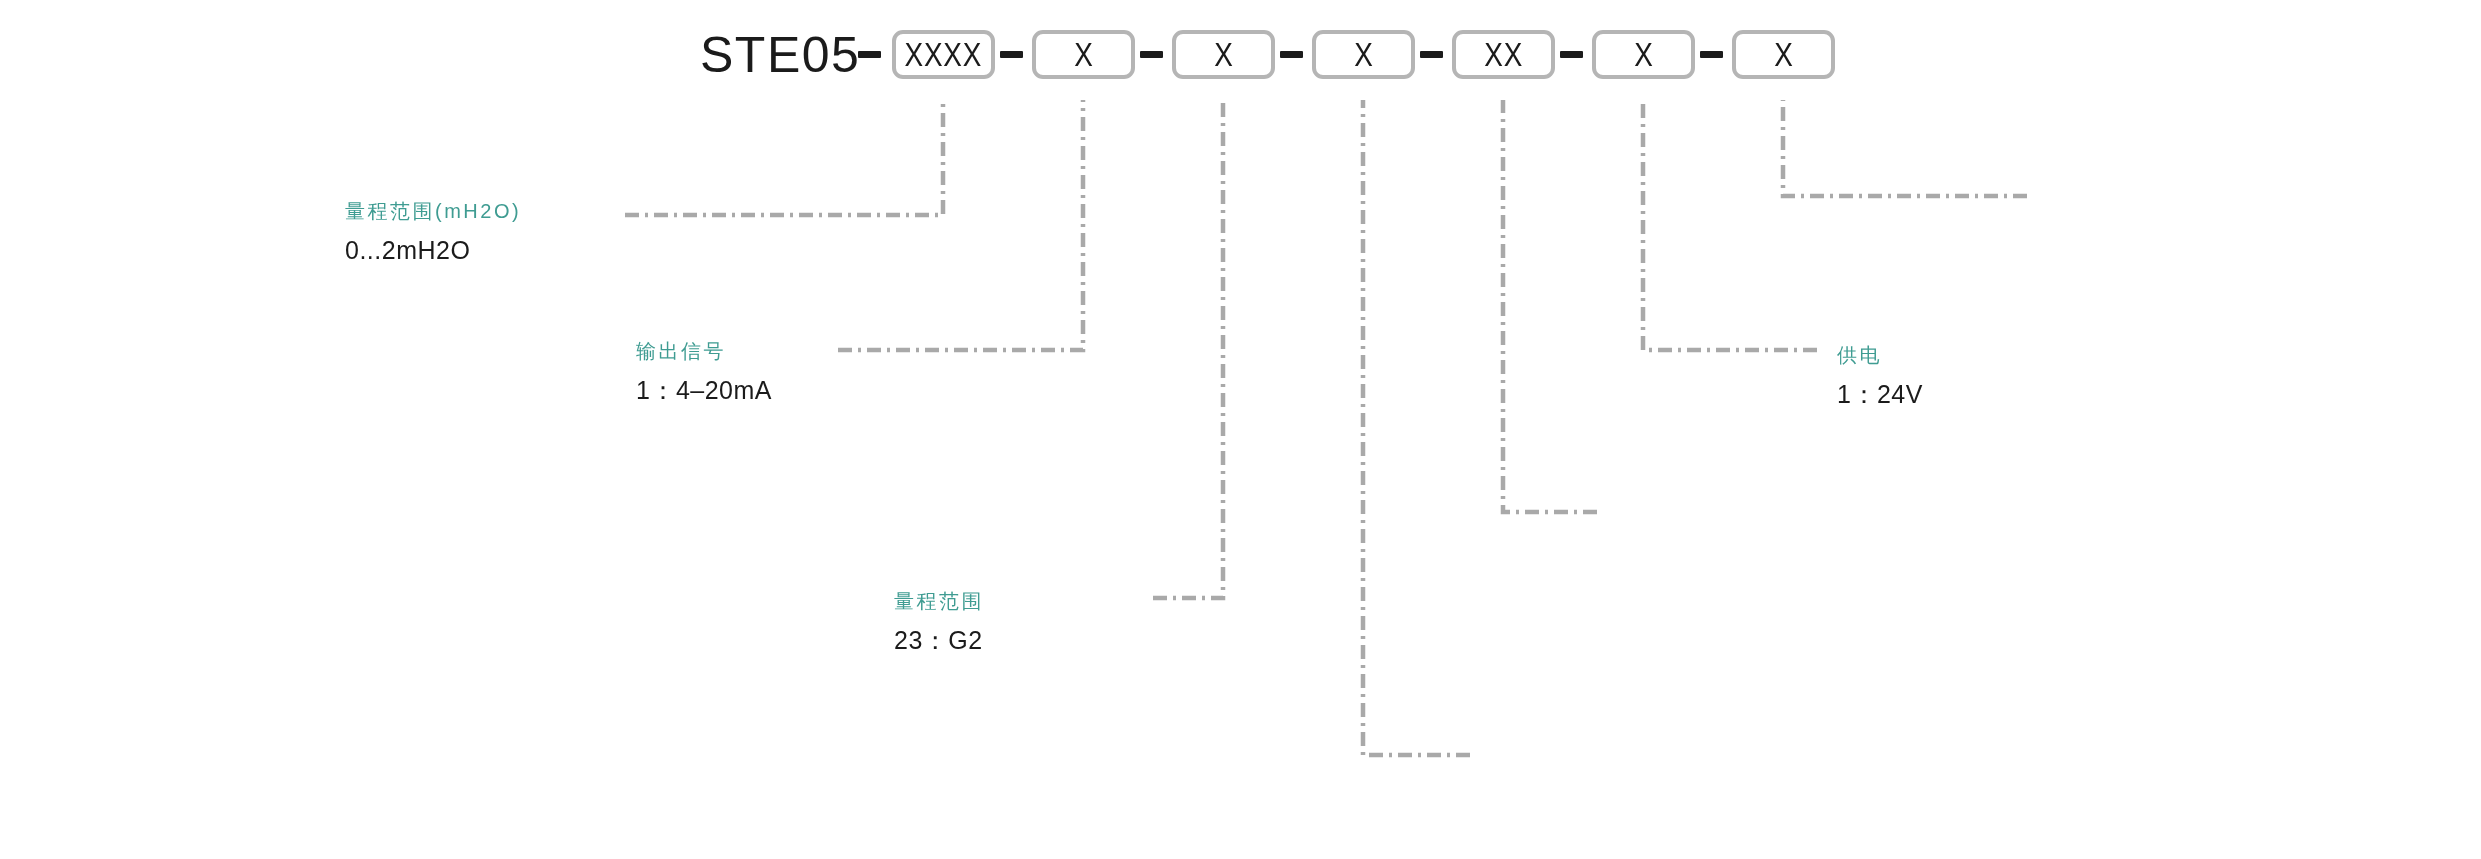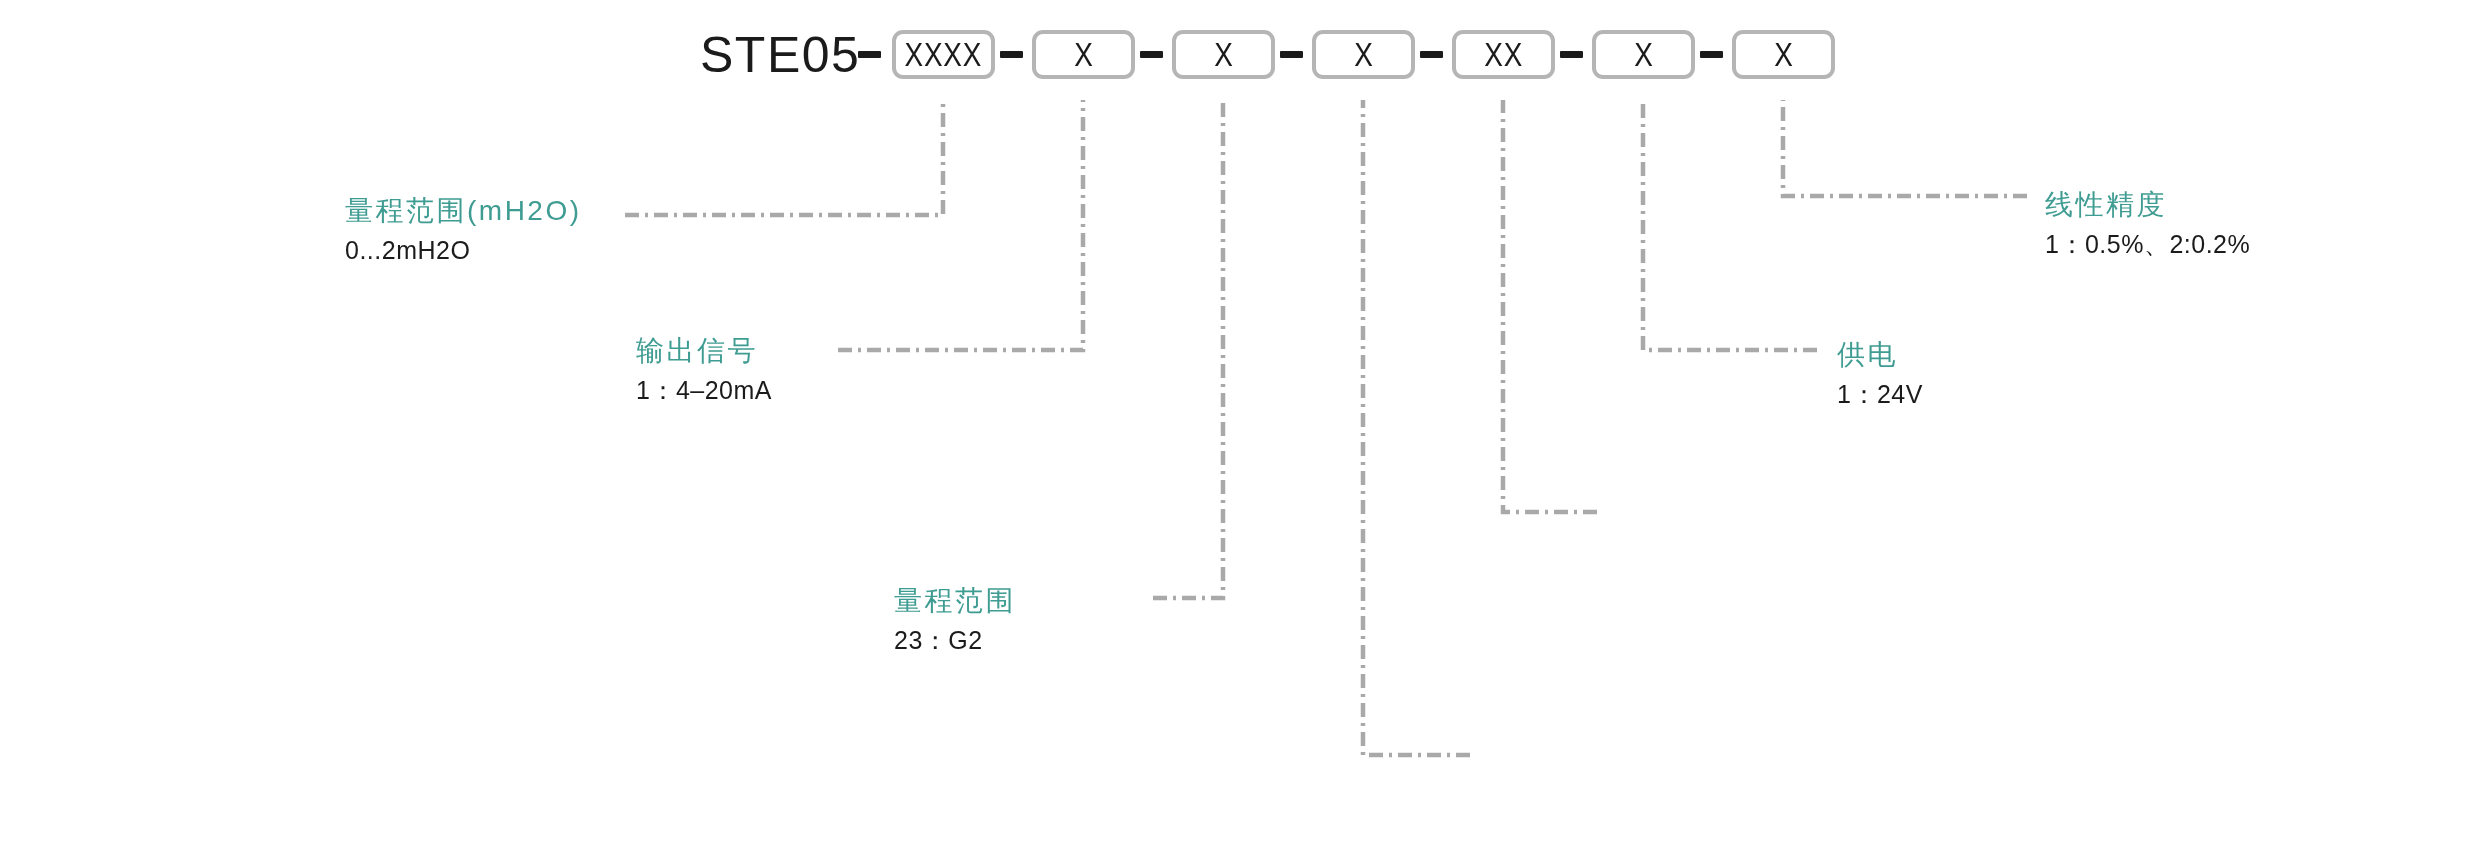--- a/index.html
+++ b/index.html
@@ -48,21 +48,21 @@
   
   .connectors{position:absolute;left:0;top:0;pointer-events:none;}
   .connectors polyline{
     fill:none;stroke:var(--connector-color);stroke-width:4.5;
     stroke-dasharray:14 6 3 6;
   }
 
   
   .field{position:absolute;}
   .fname{
-    font-size:28px;line-height:30px;letter-spacing:2.5px;
+    font-size:20px;line-height:30px;letter-spacing:2.5px;
     color:var(--label-color);white-space:nowrap;
   }
   .fval{
     margin-top:14px;font-size:25px;line-height:21px;letter-spacing:.5px;
     color:var(--text-color);white-space:nowrap;
   }
   .fval + .fval{margin-top:0;}
   .f0{left:315px;top:196px}
   .f1{left:606px;top:336px}
   .f2{left:864px;top:586px}
@@ -132,18 +132,14 @@
     <div class="fval">23：G2</div>
   </div>
 
 
 
   <div class="field f5">
     <div class="fname">供电</div>
     <div class="fval">1：24V</div>
   </div>
 
-  <div class="field f6">
-    <div class="fname">线性精度</div>
-    <div class="fval">1：0.5%、2:0.2%</div>
-  </div>
 
 </div>
 
 </body></html>

